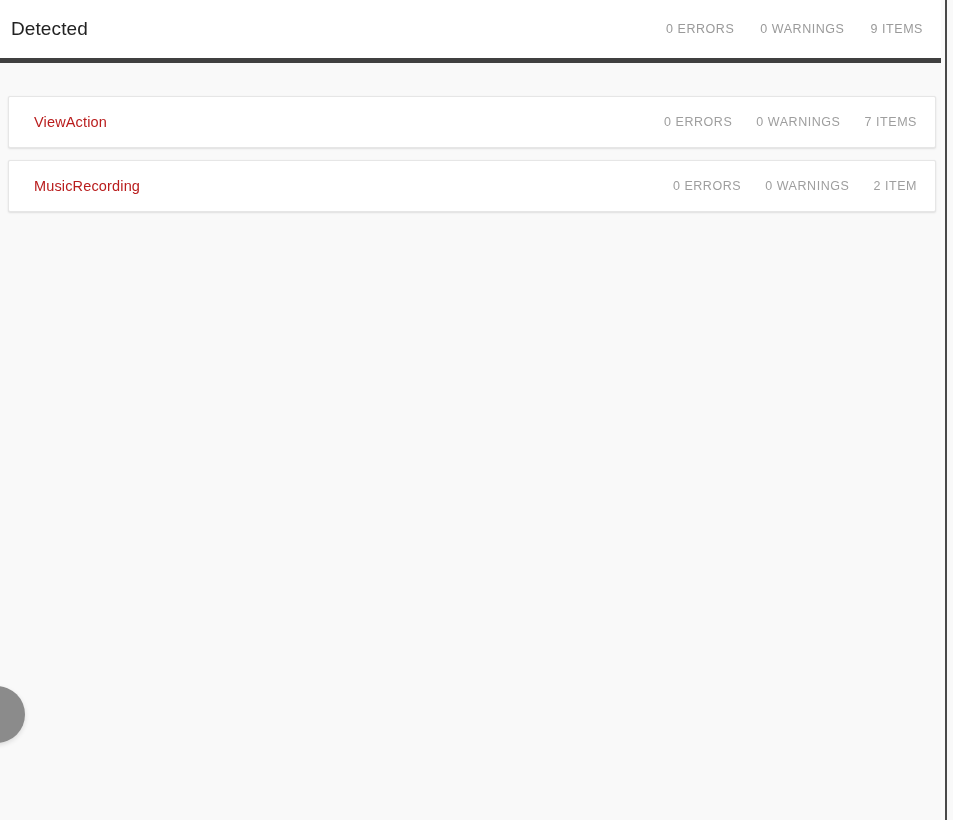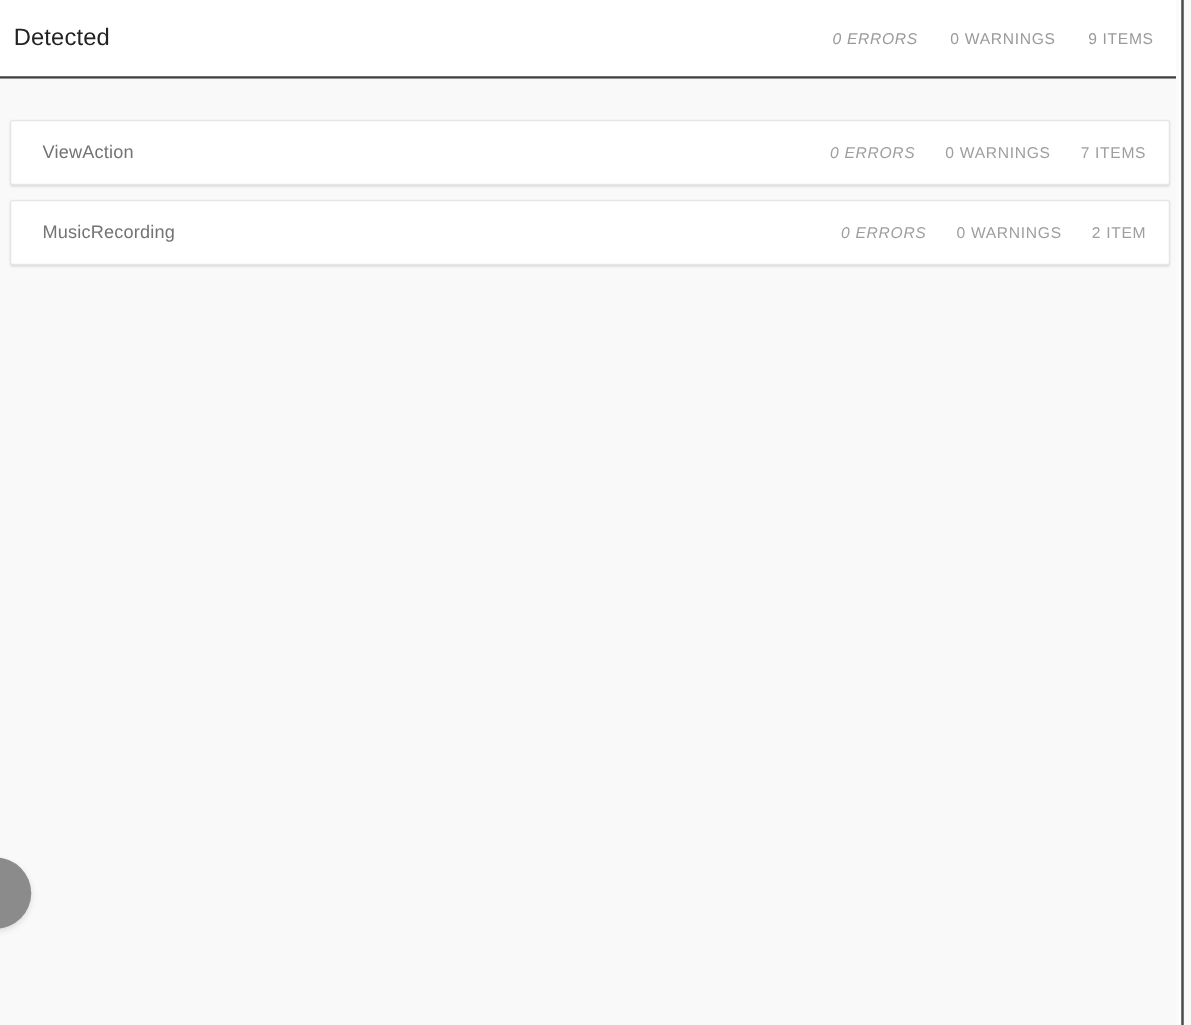--- a/index.html
+++ b/index.html
@@ -26,21 +26,21 @@
   }
 
   
   .header {
     position: absolute;
     left: 0;
     top: 0;
     width: 941px;
     height: 63px;
     background: #ffffff;
-    border-bottom: 2px solid #404040;
+    border-bottom: 5px solid #404040;
     box-sizing: border-box;
     display: flex;
     align-items: center;
     padding: 0 18px 0 11px;
     box-shadow: 0 1px 2px rgba(0,0,0,0.035);
   }
 
   .header-title {
     font-size: 19px;
     font-weight: 400;
@@ -55,21 +55,21 @@
     align-items: center;
   }
 
   .stat {
     font-size: 12.5px;
     color: #9a9a9a;
     letter-spacing: 0.55px;
     white-space: nowrap;
     margin-left: 26px;
   }
-  .stat:first-child { margin-left: 0; font-style: italic; }
+  .stat:first-child { margin-left: 0; }
 
   
   .content {
     position: absolute;
     left: 0;
     top: 63px;
     width: 941px;
     bottom: 0;
     background: #f9f9f9;
     padding-top: 33px;
@@ -87,21 +87,21 @@
     box-shadow: 0 1px 2px rgba(0,0,0,0.10), 0 0 1px rgba(0,0,0,0.06);
     display: flex;
     align-items: center;
     padding: 0 18px 0 25px;
     box-sizing: border-box;
     cursor: pointer;
   }
 
   .card-title {
     font-size: 14.5px;
-    color: #737373;
+    color: #b91c1c;
     font-weight: 400;
     letter-spacing: 0.15px;
     white-space: nowrap;
   }
 
   .card-stats {
     margin-left: auto;
     display: flex;
     align-items: center;
   }

